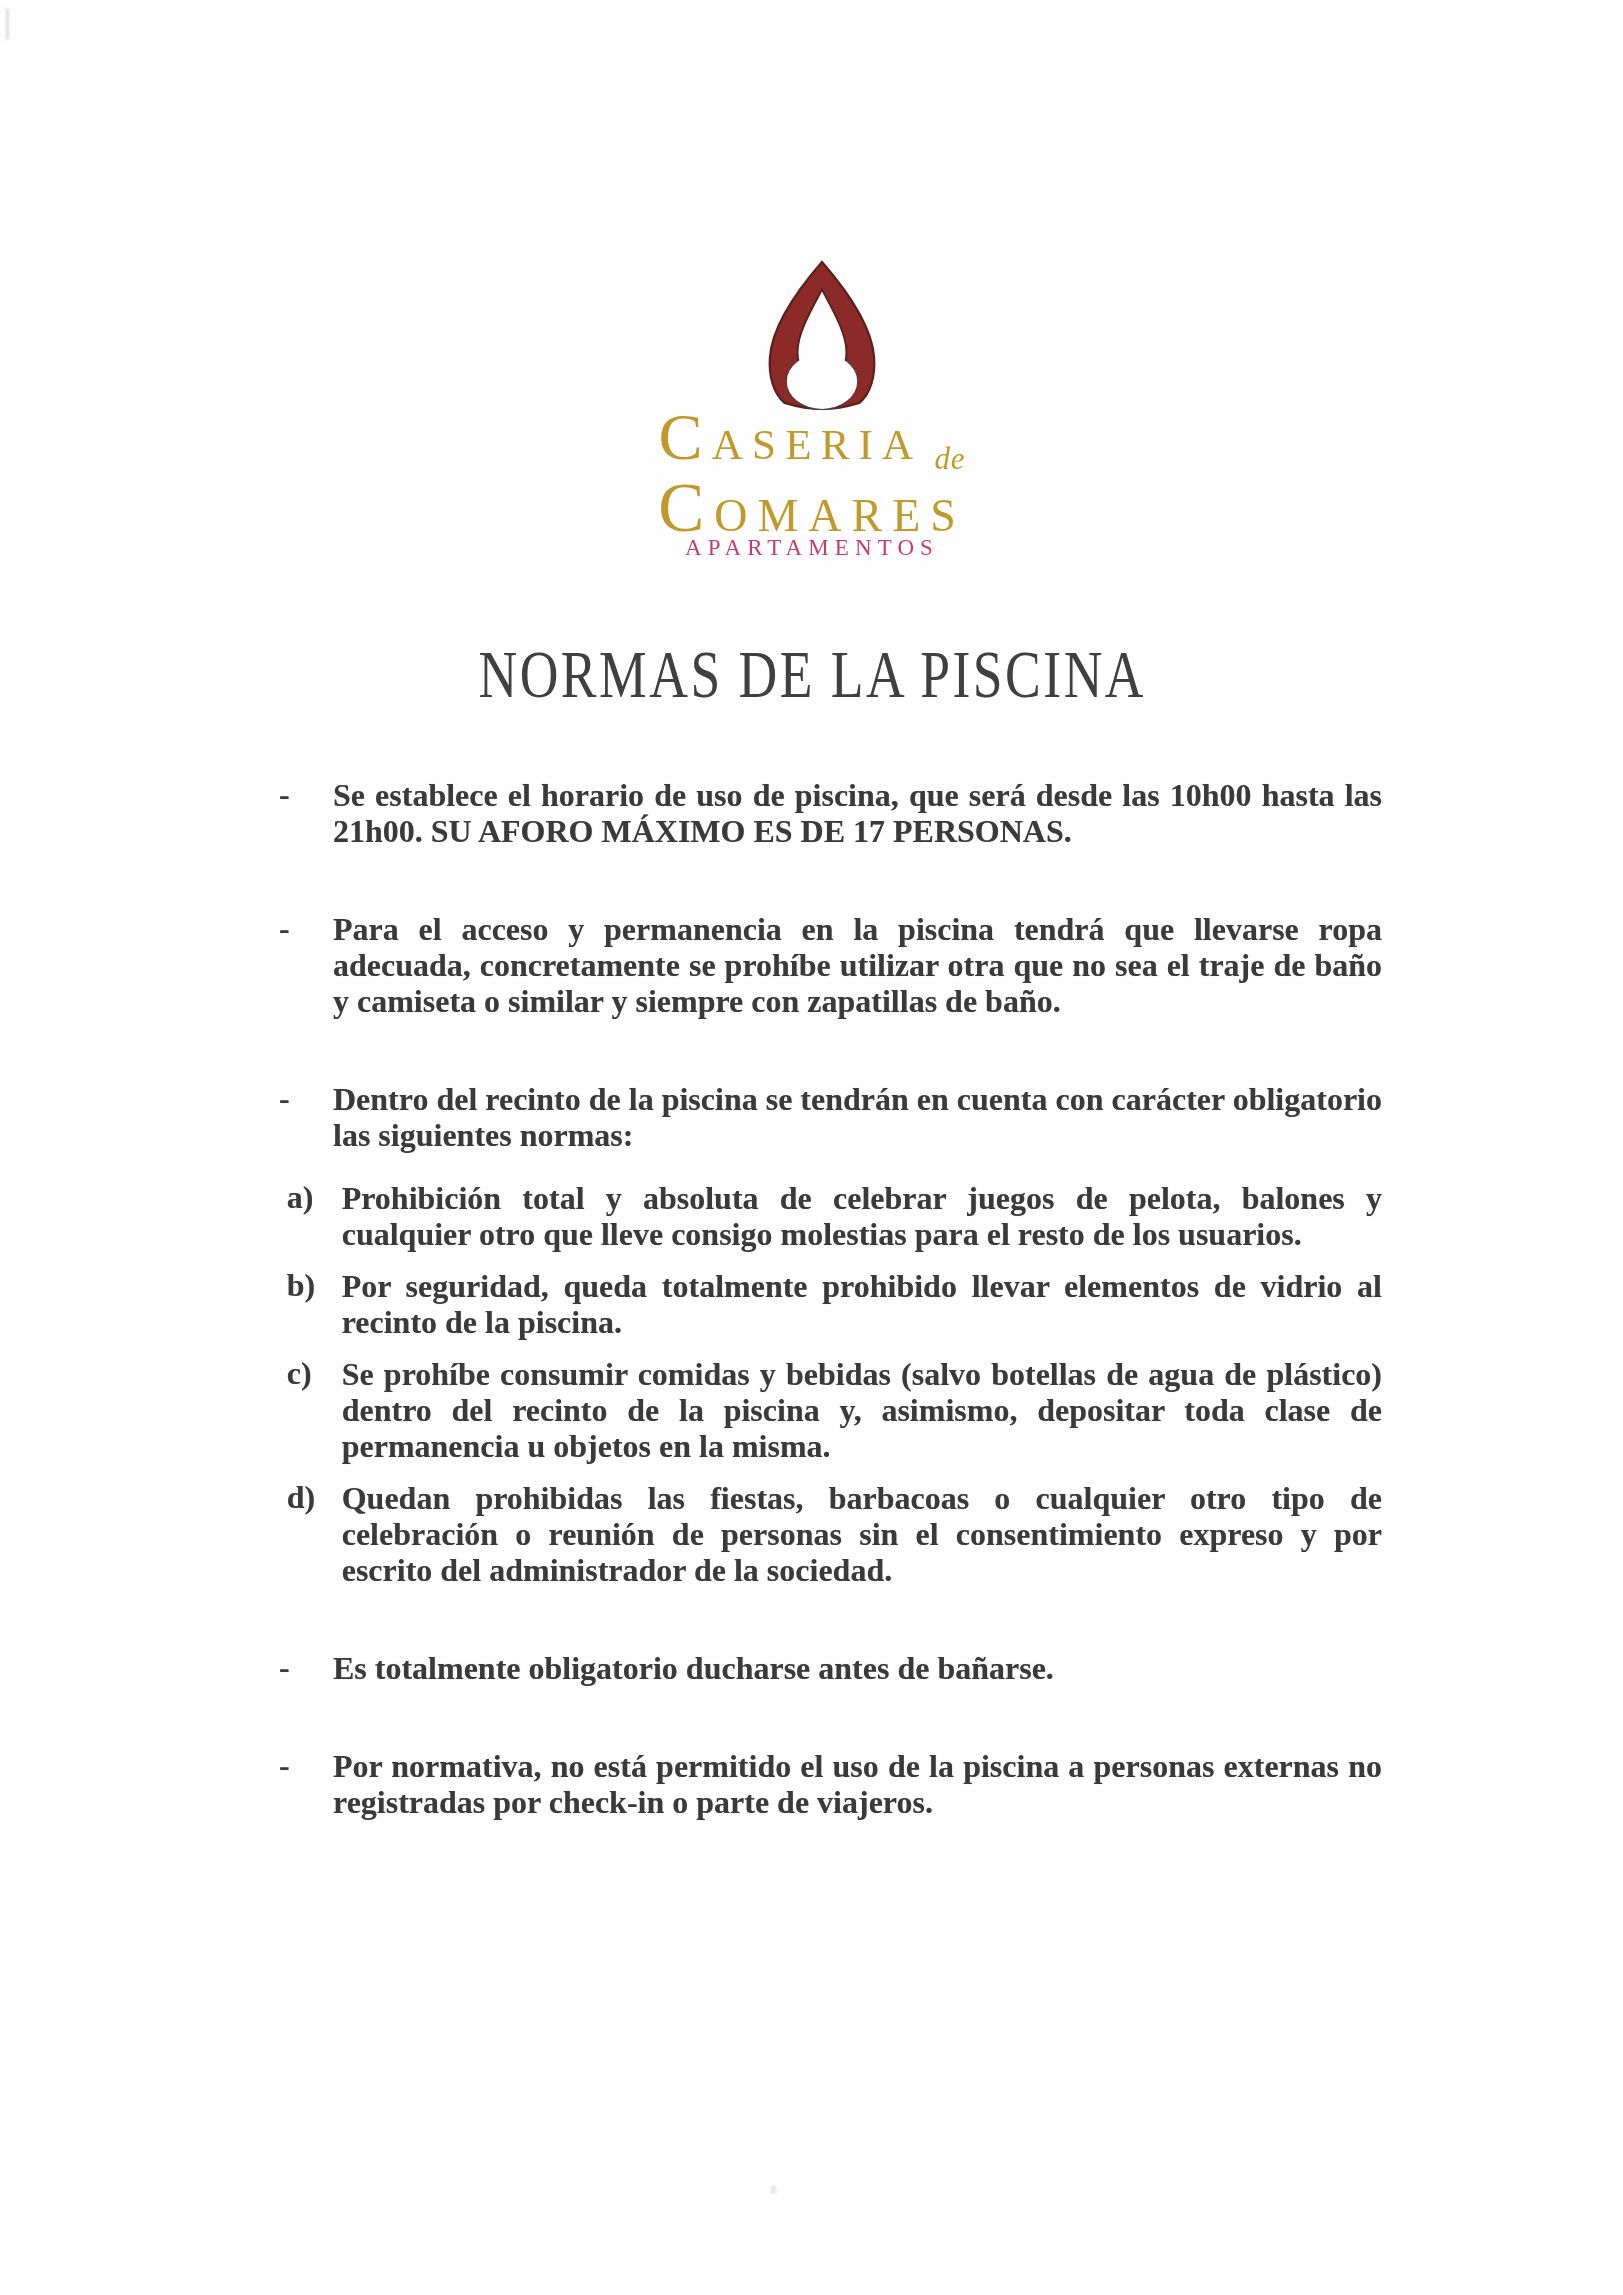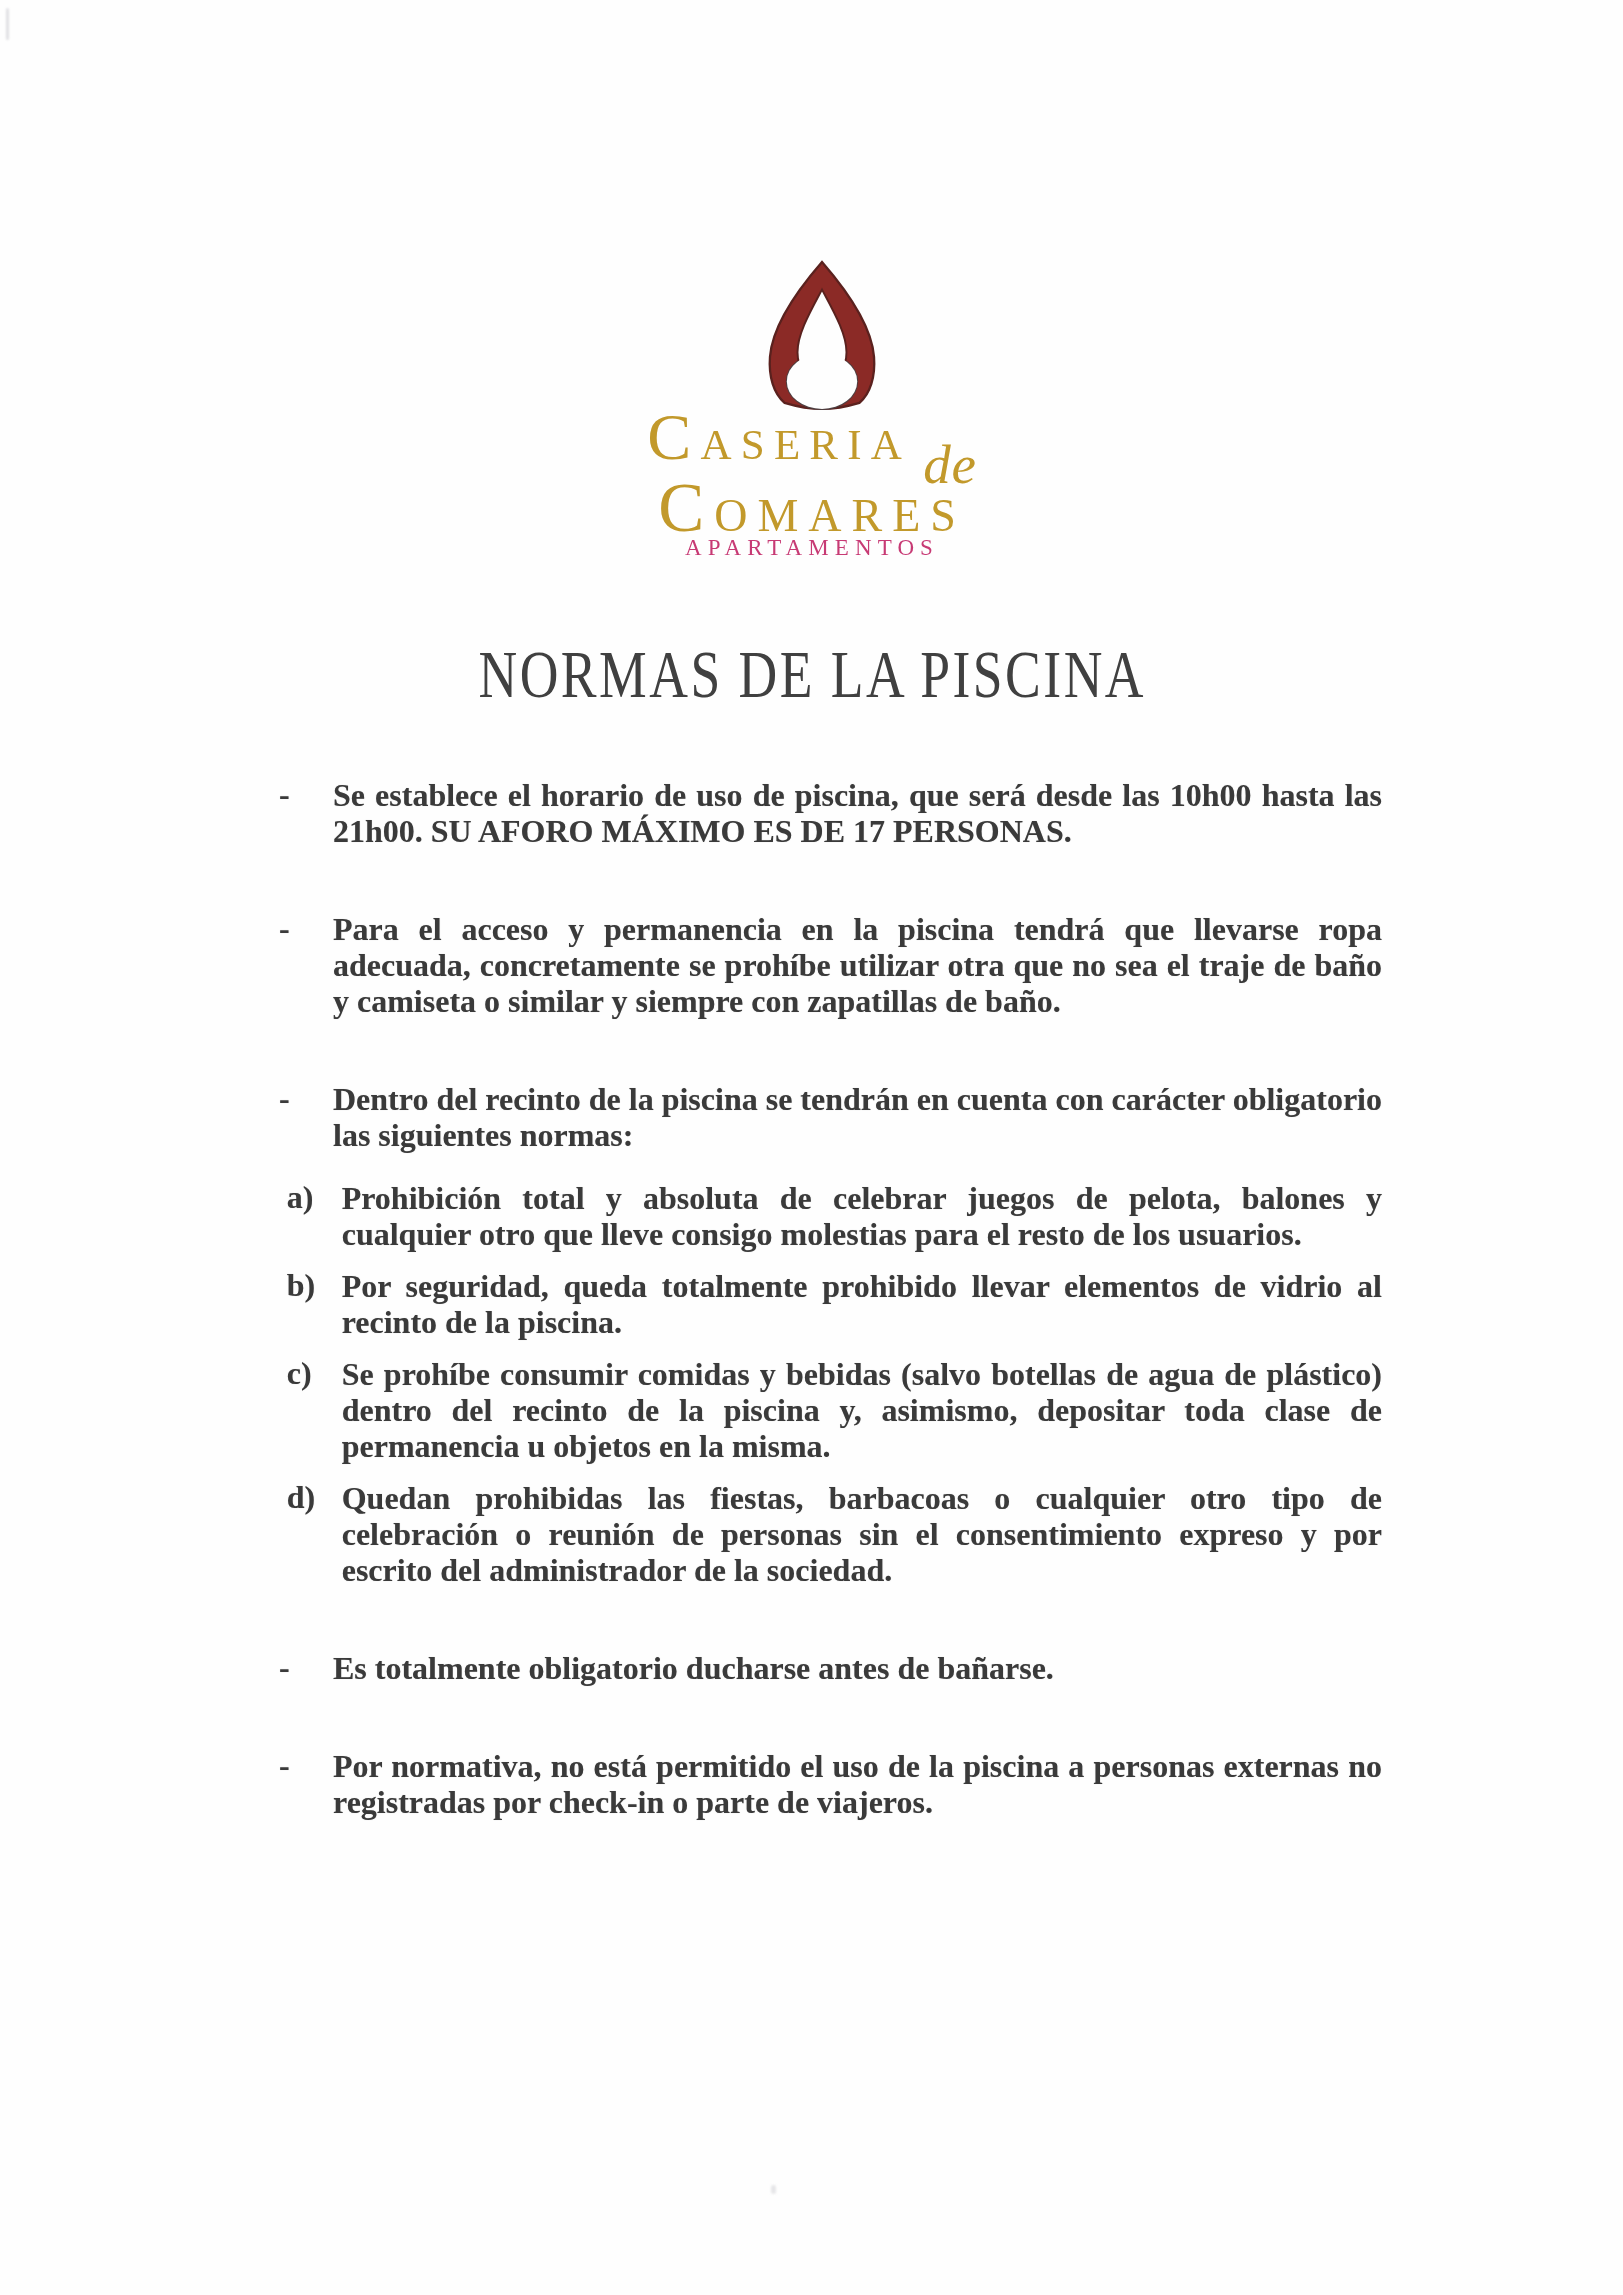--- a/index.html
+++ b/index.html
@@ -20,21 +20,21 @@
   .artifact.bc{left:771px;top:2185px;width:5.4px;height:9.2px;opacity:.45;filter:blur(0.8px);}
 
   
   .logo{position:absolute;top:0;left:0;width:100%;}
   .logo-mark{position:absolute;top:259px;left:737px;width:170px;height:153px;}
   .logo-line{position:absolute;width:100%;text-align:center;line-height:1;color:#c2992b;}
   .logo-line1{top:404px;font-size:43px;letter-spacing:9.2px;}
   .logo-line2{top:474px;font-size:46px;letter-spacing:10px;}
   .lg-initial1{font-size:66px;}
   .lg-initial2{font-size:69px;}
-  .lg-de{display:inline-block;font-style:italic;font-size:55px;letter-spacing:0.8px;position:relative;top:24px;margin-left:12.2px;}
+  .lg-de{display:inline-block;font-style:italic;font-size:31px;letter-spacing:0.8px;position:relative;top:10px;margin-left:12.2px;}
   .logo-sub{top:536px;font-size:23px;letter-spacing:6.1px;color:#be185d;opacity:.85;}
 
   
   .title{position:absolute;top:641px;left:0;width:100%;text-align:center;color:#404040;font-size:67px;line-height:1;white-space:nowrap;}
   .title-inner{display:inline-block;transform:scaleX(.80);transform-origin:center;letter-spacing:3.1px;}
 
   
   .rules{
     position:absolute;top:769px;left:279px;width:1111px;
     font-size:32px;font-weight:bold;color:#3a3a3a;

